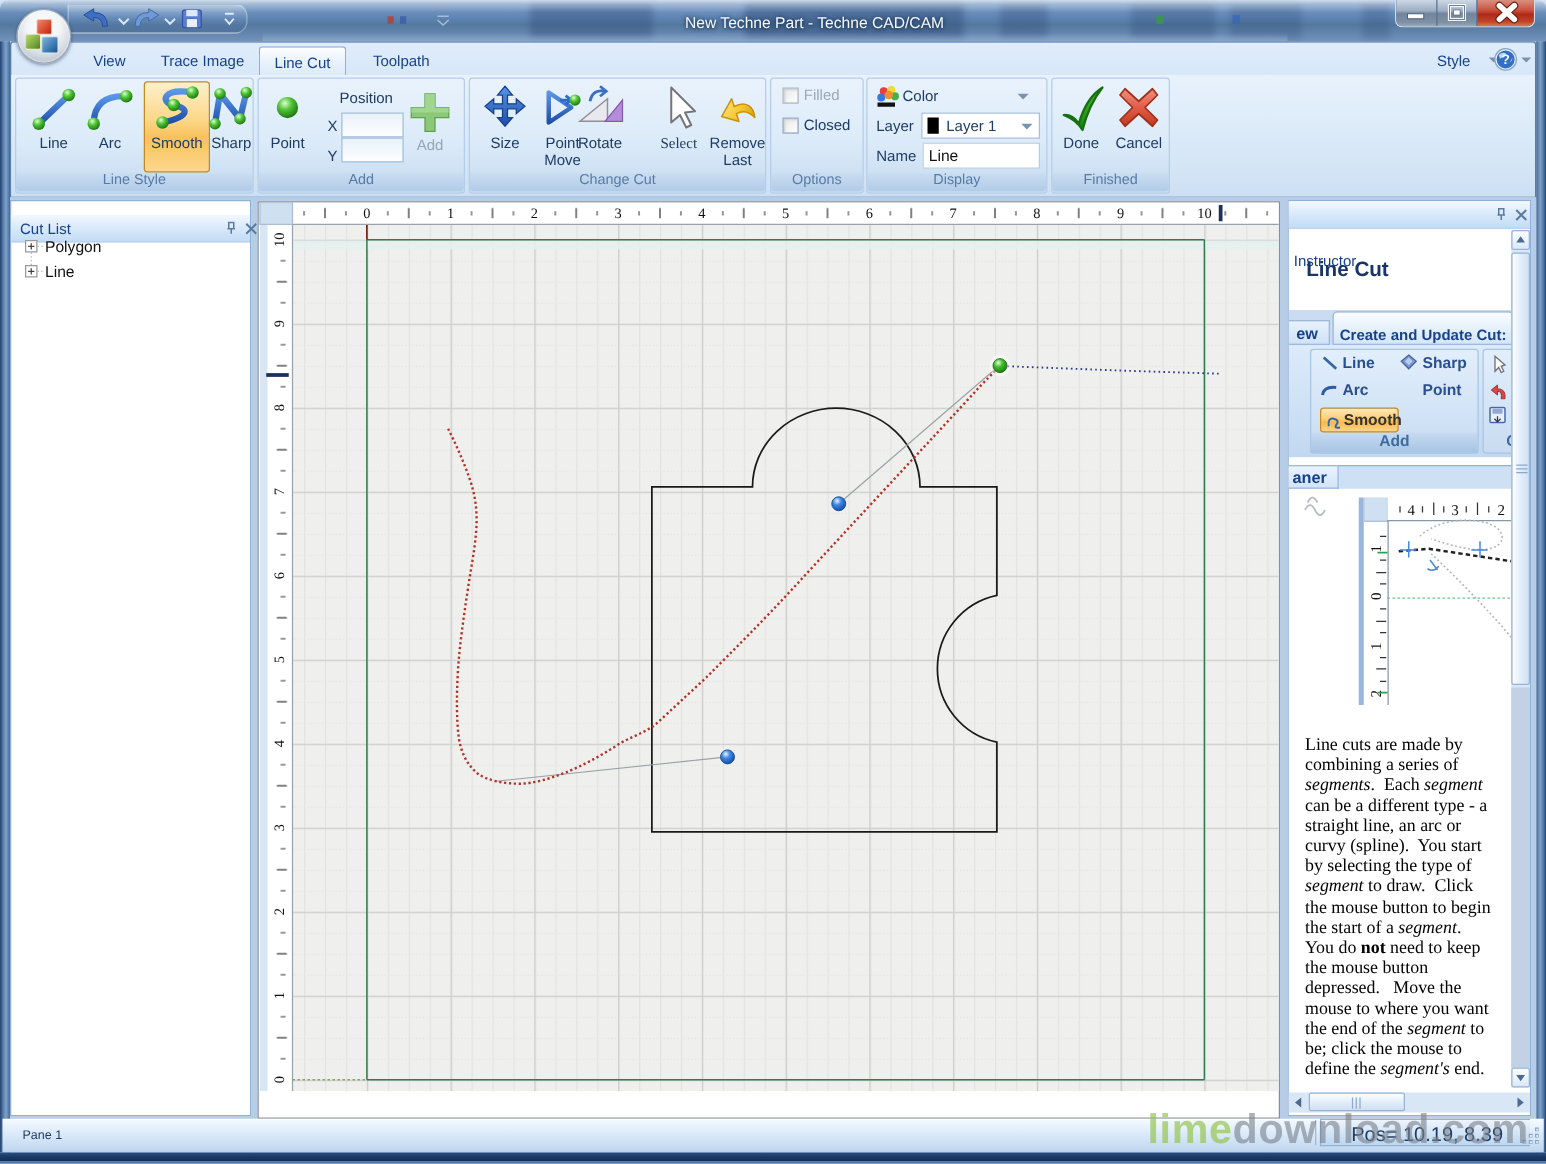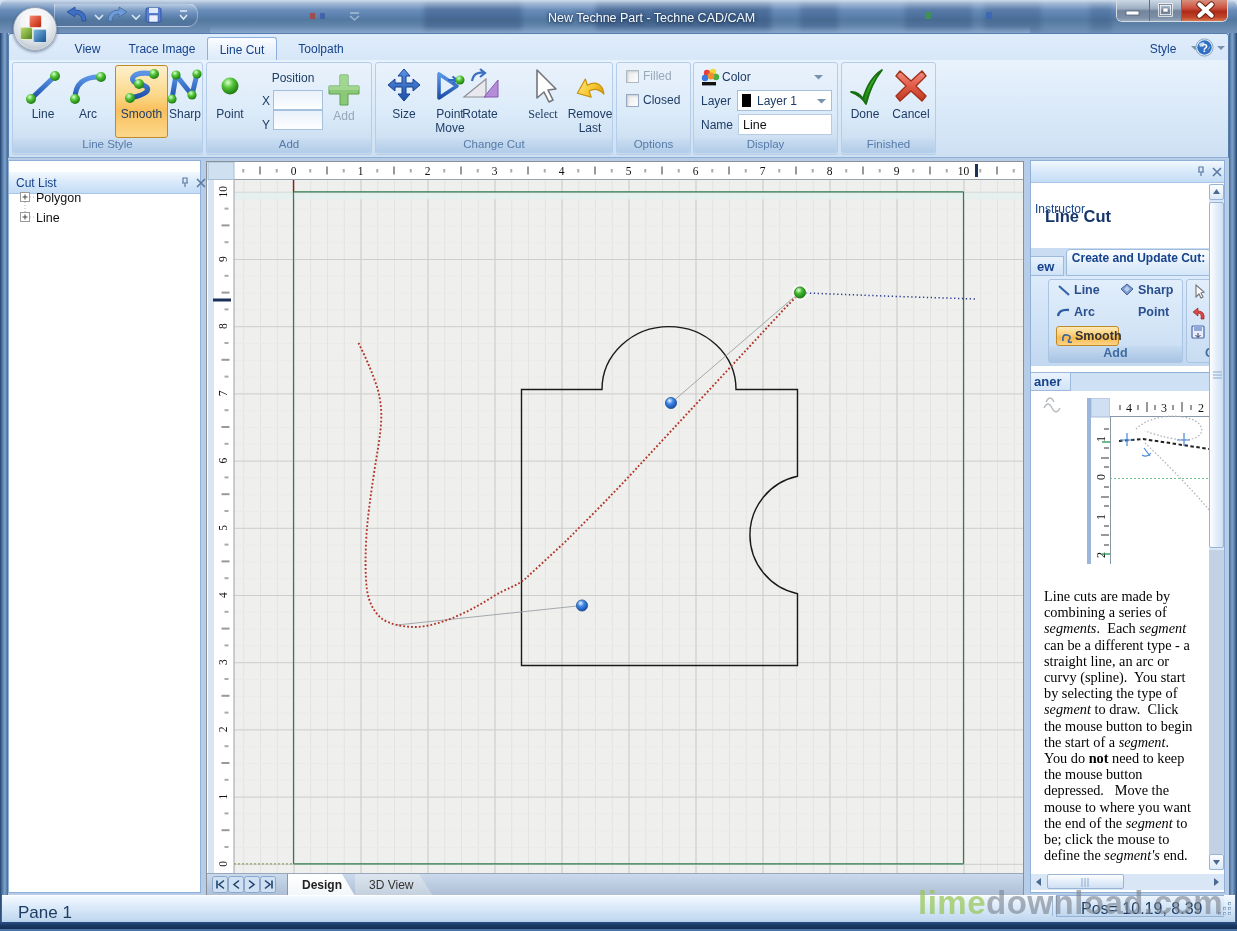--- a/index.html
+++ b/index.html
@@ -473,61 +473,39 @@
 
     <path d="M151.5 181 C157 192 164 207 169 222 C173.5 235 175 248 174 262 C173 277 170 291 167.5 308 C164 331 161 352 159.5 372 C158.3 392 158 412 160 428 C162 441 167 450 175 456.8 C183 462.5 196 465 209 465 C221 464.5 233 461 246 455.8 C259 450.5 273 443 287 434 C297 427.5 308 425 318 417 C330 406 344 393 358 380 C380 358 404 334 428 308 C452 282 478 254 504 226 C530 198 556 170 579 145 C586 138 590 134 593 130.5" fill="none" stroke="#b23427" stroke-width="1.9" stroke-dasharray="1.8 2.1"></path>
 
     <path d="M599 131 L690 134.5 L770 137" fill="none" stroke="#2b3a8c" stroke-width="1.5" stroke-dasharray="1.3 2.6"></path>
 
     <circle cx="593" cy="130.5" r="8.5" fill="#ffffff" opacity="0.45"></circle>
     <circle cx="593" cy="130.5" r="5.6" fill="url(#cgball)" stroke="#1d6814" stroke-width="0.7"></circle>
     <circle cx="464" cy="241" r="5.6" fill="url(#cbball)" stroke="#164a8c" stroke-width="0.7"></circle>
     <circle cx="375" cy="443.5" r="5.6" fill="url(#cbball)" stroke="#164a8c" stroke-width="0.7"></circle>
   </svg>
-  <div class="abs" id="designbar">
-    <div class="abs" style="left:5px;top:2px;width:66px;height:17px;">
-      <svg width="66" height="17">
-        <g>
-          <rect x="0.5" y="0.5" width="15" height="16" rx="2" fill="#cfe0f2" stroke="#8aa8cc"></rect>
-          <rect x="16.5" y="0.5" width="15" height="16" rx="2" fill="#cfe0f2" stroke="#8aa8cc"></rect>
-          <rect x="32.5" y="0.5" width="15" height="16" rx="2" fill="#cfe0f2" stroke="#8aa8cc"></rect>
-          <rect x="48.5" y="0.5" width="15" height="16" rx="2" fill="#cfe0f2" stroke="#8aa8cc"></rect>
-          <path d="M5 4.5 v8 M12 4.5 l-5 4 5 4" fill="none" stroke="#20456e" stroke-width="1.6"></path>
-          <path d="M27 4.5 l-5 4 5 4" fill="none" stroke="#20456e" stroke-width="1.6"></path>
-          <path d="M37 4.5 l5 4 -5 4" fill="none" stroke="#20456e" stroke-width="1.6"></path>
-          <path d="M53 4.5 l5 4 -5 4 M60 4.5 v8" fill="none" stroke="#20456e" stroke-width="1.6"></path>
-        </g>
-      </svg>
-    </div>
-    <div class="abs" style="left:80px;top:0;width:68px;height:22px;background:linear-gradient(#ffffff,#f2f6fa);clip-path:polygon(0 0,55px 0,68px 100%,0 100%);border-left:1px solid #8898ac;">
-      <div style="margin:4px 0 0 14px;font-size:12px;font-weight:bold;color:#222;">Design</div>
-    </div>
-    <div class="abs" style="left:148px;top:0;width:78px;height:22px;background:linear-gradient(#dde6ef,#c2cfdd);clip-path:polygon(0 0,64px 0,78px 100%,0 100%);">
-      <div style="margin:4px 0 0 14px;font-size:12px;color:#333;">3D View</div>
-    </div>
-  </div>
 </div>
 
 <div class="abs" id="instructor">
   <div class="abs" id="instrhead">
       <span style="position:absolute;left:4px;top:12px;margin-top:29px;">Instructor</span>
     <svg class="abs" style="left:164px;top:5px" width="12" height="12">
         <path d="M4 1 h4 v5 h-4 z M3 6 h6 M6 6 v4" stroke="#5a7aa0" stroke-width="1.2" fill="none"></path>
       </svg>
     <svg class="abs" style="left:180px;top:5px" width="12" height="12">
         <path d="M2 2 L10 10 M10 2 L2 10" stroke="#5a7aa0" stroke-width="1.6" fill="none"></path>
       </svg>
   </div>
 
   <div class="abs" style="left:14px;top:46px;font-size:16.5px;font-weight:bold;color:#17356b;">Line Cut</div>
 
   <div class="abs" style="left:0;top:87px;width:178px;height:118px;overflow:hidden;">
     <div class="abs" style="left:0;top:0;width:178px;height:28px;background:#c9dcf2;"></div>
     <div class="abs" style="left:0;top:8px;width:33px;height:20px;background:linear-gradient(#e8f2fc,#cfe2f6);border:1px solid #9db9dc;border-left:none;color:#15428b;font-size:13px;font-weight:bold;padding:2px 0 0 6px;">ew</div>
-    <div class="abs" style="left:35px;top:1px;width:145px;height:27px;background:linear-gradient(#fbfdff,#e2eefb 60%,#d4e6f8);border:1px solid #9db9dc;border-radius:4px 4px 0 0;color:#15428b;font-size:12px;font-weight:bold;text-align:center;padding-top:1px;">Create and Update Cut:</div>
+    <div class="abs" style="left:35px;top:1px;width:145px;height:27px;background:linear-gradient(#fbfdff,#e2eefb 60%,#d4e6f8);border:1px solid #9db9dc;border-radius:4px 4px 0 0;color:#15428b;font-size:12px;font-weight:bold;text-align:center;padding-top:11px;">Create and Update Cut:</div>
     <div class="abs" style="left:0;top:28px;width:178px;height:90px;background:linear-gradient(#dcebfa,#cadef4 70%,#c2d8f0);"></div>
     <div class="abs" style="left:17px;top:31px;width:135px;height:84px;border:1px solid #aac4e2;border-radius:3px;background:linear-gradient(#e2eefb,#d2e4f6 60%,#c8dcf1);">
       <div class="abs" style="left:0;bottom:0;width:100%;height:16px;background:linear-gradient(rgba(180,205,233,.25),rgba(160,190,224,.8));text-align:center;color:#3f6ca0;font-size:12.5px;font-weight:bold;">Add</div>
       <svg class="abs" style="left:8px;top:4px" width="14" height="13">
           <line x1="2" y1="2" x2="12" y2="11" stroke="#3565a8" stroke-width="2.2"></line>
         </svg>
       <div class="abs" style="left:25px;top:3px;font-size:12.5px;font-weight:bold;color:#2a4f8e;">Line</div>
       <svg class="abs" style="left:70px;top:3px" width="16" height="14">
           <path d="M8 1 L14 6 L8 12 L2 6 Z" fill="#7a9ad0" stroke="#48629c" stroke-width="1"></path>
           <path d="M5 6 l3 -3 3 3 -3 3 z" fill="#b8ccec"></path>
@@ -650,21 +628,21 @@
     <div class="abs" style="left:177px;top:0;width:16px;height:16px;"><svg width="16" height="16">
           <path d="M6 4 L11 8 L6 12 Z" fill="#4a6a92"></path>
         </svg></div>
   </div>
 </div>
 
 <div class="abs" id="statusbar">
   <div id="statuslight"></div>
   <div id="statusdark"></div>
   <div id="statusbottom"></div>
-  <div class="abs" style="left:18px;top:8px;color:#1e3c64;font-size:17px;">Pane 1</div>
+  <div class="abs" style="left:18px;top:8px;color:#1e3c64;font-size:10px;">Pane 1</div>
   <div class="abs" style="left:1052px;top:1px;width:1px;height:20px;background:#9ab6d8;"></div>
   <div class="abs" style="left:1056px;top:0px;width:168px;height:22px;background:linear-gradient(#eef5fd,#d8e8f8 40%,#bed6ee);border:1px solid #93b2d4;border-right:none;">
     <div class="abs" style="left:24px;top:4px;color:#1e3c64;font-size:16px;">Pos= 10.19, 8.39</div>
   </div>
   <svg class="abs" style="left:1216px;top:6px" width="18" height="16">
     <g fill="#8aa4c4">
         <rect x="12" y="1" width="3" height="3"></rect>
         <rect x="7" y="6" width="3" height="3"></rect>
         <rect x="12" y="6" width="3" height="3"></rect>
         <rect x="2" y="11" width="3" height="3"></rect>

